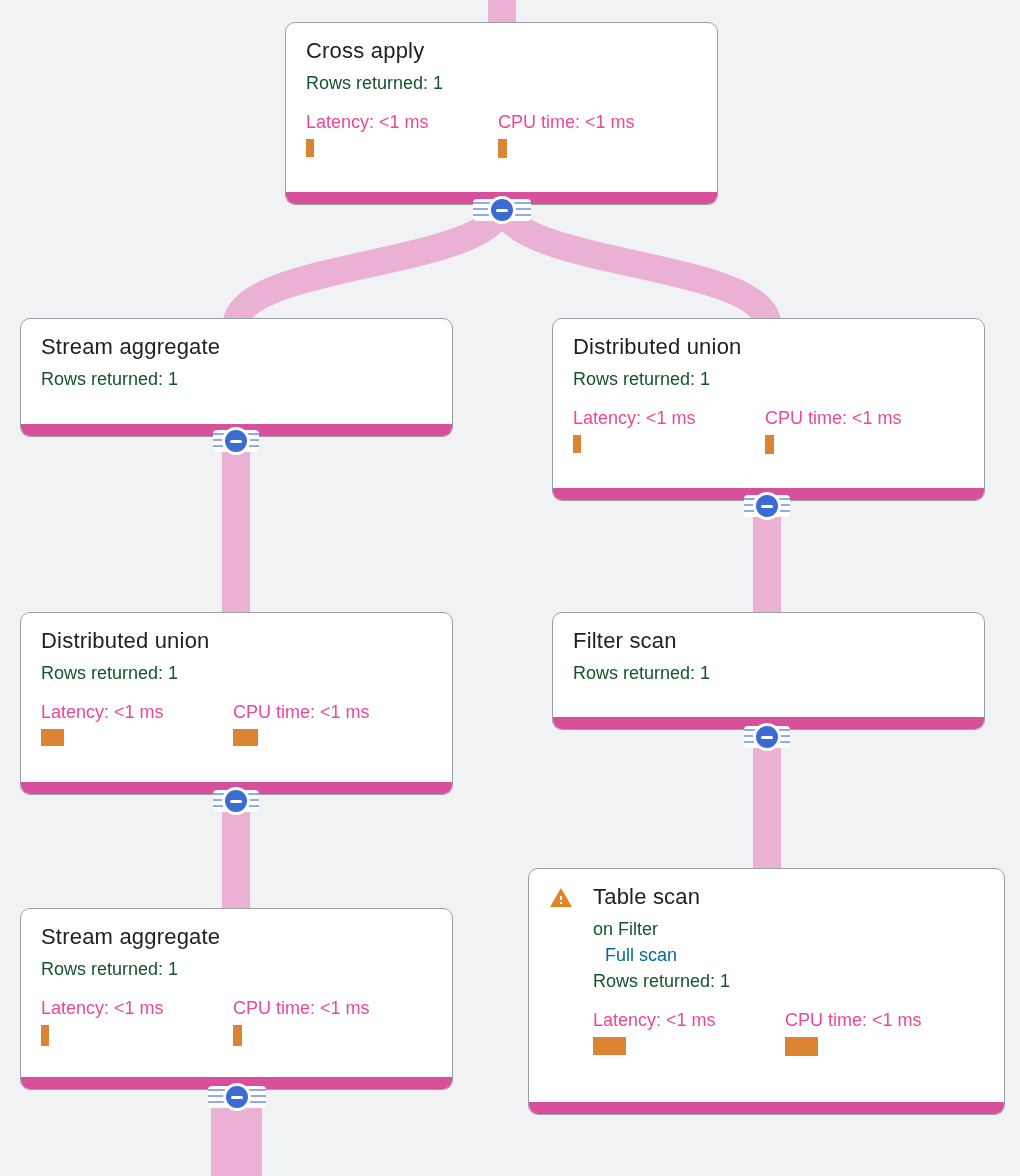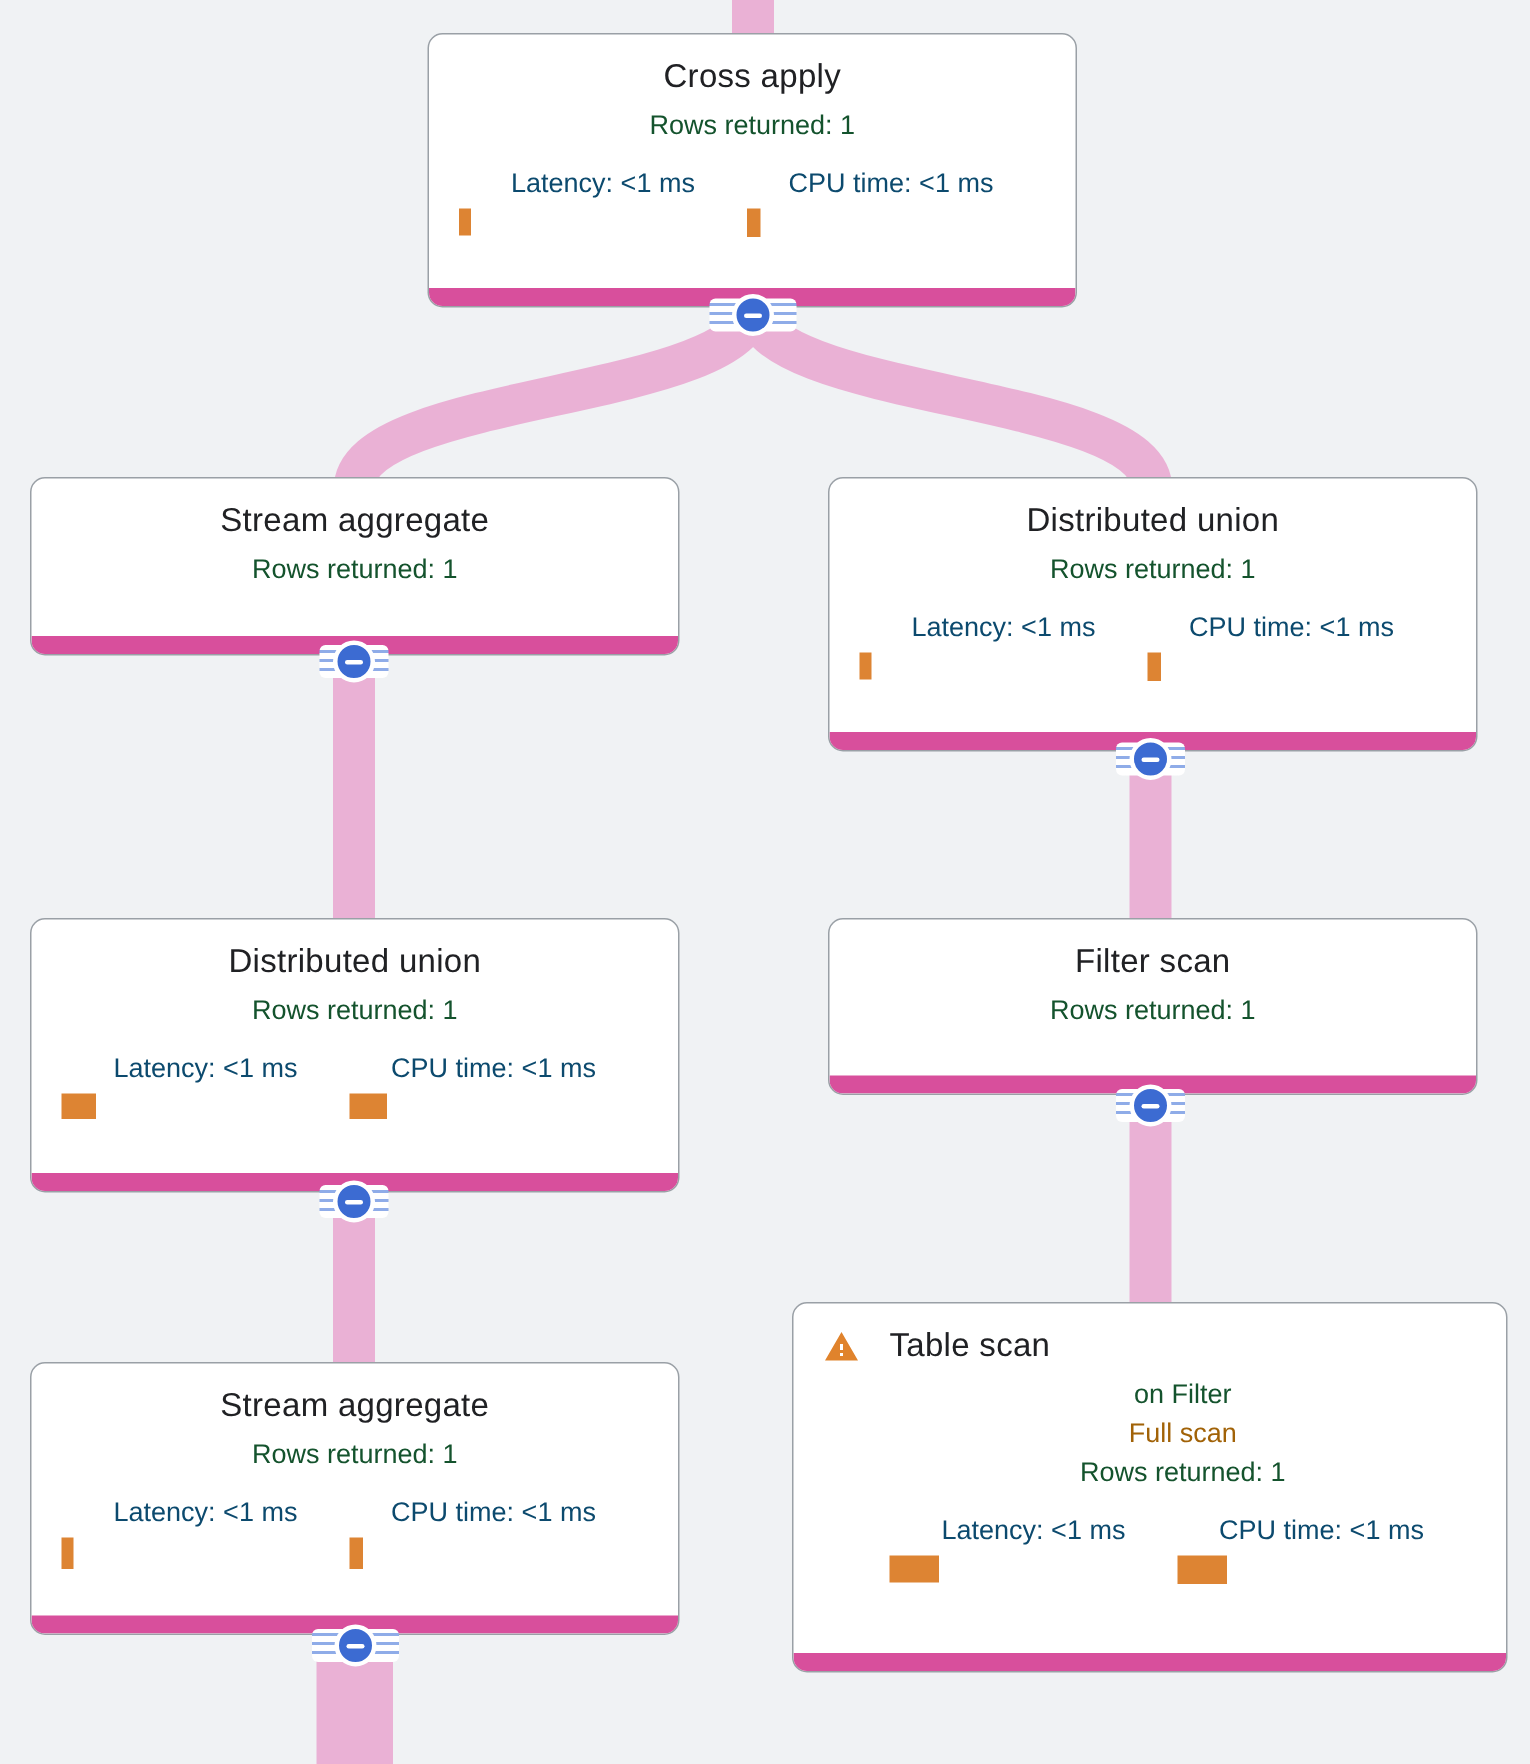--- a/index.html
+++ b/index.html
@@ -1,17 +1,17 @@
 <!DOCTYPE html>
 <html><head>
 <meta charset="utf-8">
 <style>
   html,body{margin:0;padding:0;}
   body{font-family:"Liberation Sans","DejaVu Sans",sans-serif;background:#f0f2f4;}
-  .canvas{position:relative;width:1020px;height:1176px;background:#f0f2f4;overflow:hidden;text-align:center;}
+  .canvas{position:relative;width:1020px;height:1176px;background:#f0f2f4;overflow:hidden;}
 
   
   .edges{position:absolute;left:0;top:0;z-index:0;}
 
   
   .card{
     position:absolute;
     background:#ffffff;
     border:1.5px solid #9aa0a6;
     border-radius:10px;
@@ -27,24 +27,24 @@
     line-height:30px;
     letter-spacing:.2px;
     color:#202124;
   }
   .card .bodyline{
     font-size:18px;
     line-height:26px;
     margin-top:4px;
     color:#14532d;
   }
-  .card .muted{color:#a16207;}
+  .card .muted{color:#0369a1;margin-left:12px;}
   .metrics{display:flex;margin-top:14px;}
   .metric{width:192px;}
-  .mlabel{font-size:18px;line-height:24px;color:#0c4a6e;}
+  .mlabel{font-size:18px;line-height:24px;color:#ec4899;}
   .mbar{margin-top:5px;background:#dd8433;}
   .bottombar{
     position:absolute;left:0;right:0;bottom:0;height:12px;
     background:#d84f9c;
   }
   .tablescan-head{display:flex;align-items:flex-start;}
   .warn-icon{width:24px;height:24px;margin:4px 20px 0 0;flex:0 0 auto;}
   .indent{margin-left:44px;}
 
   

